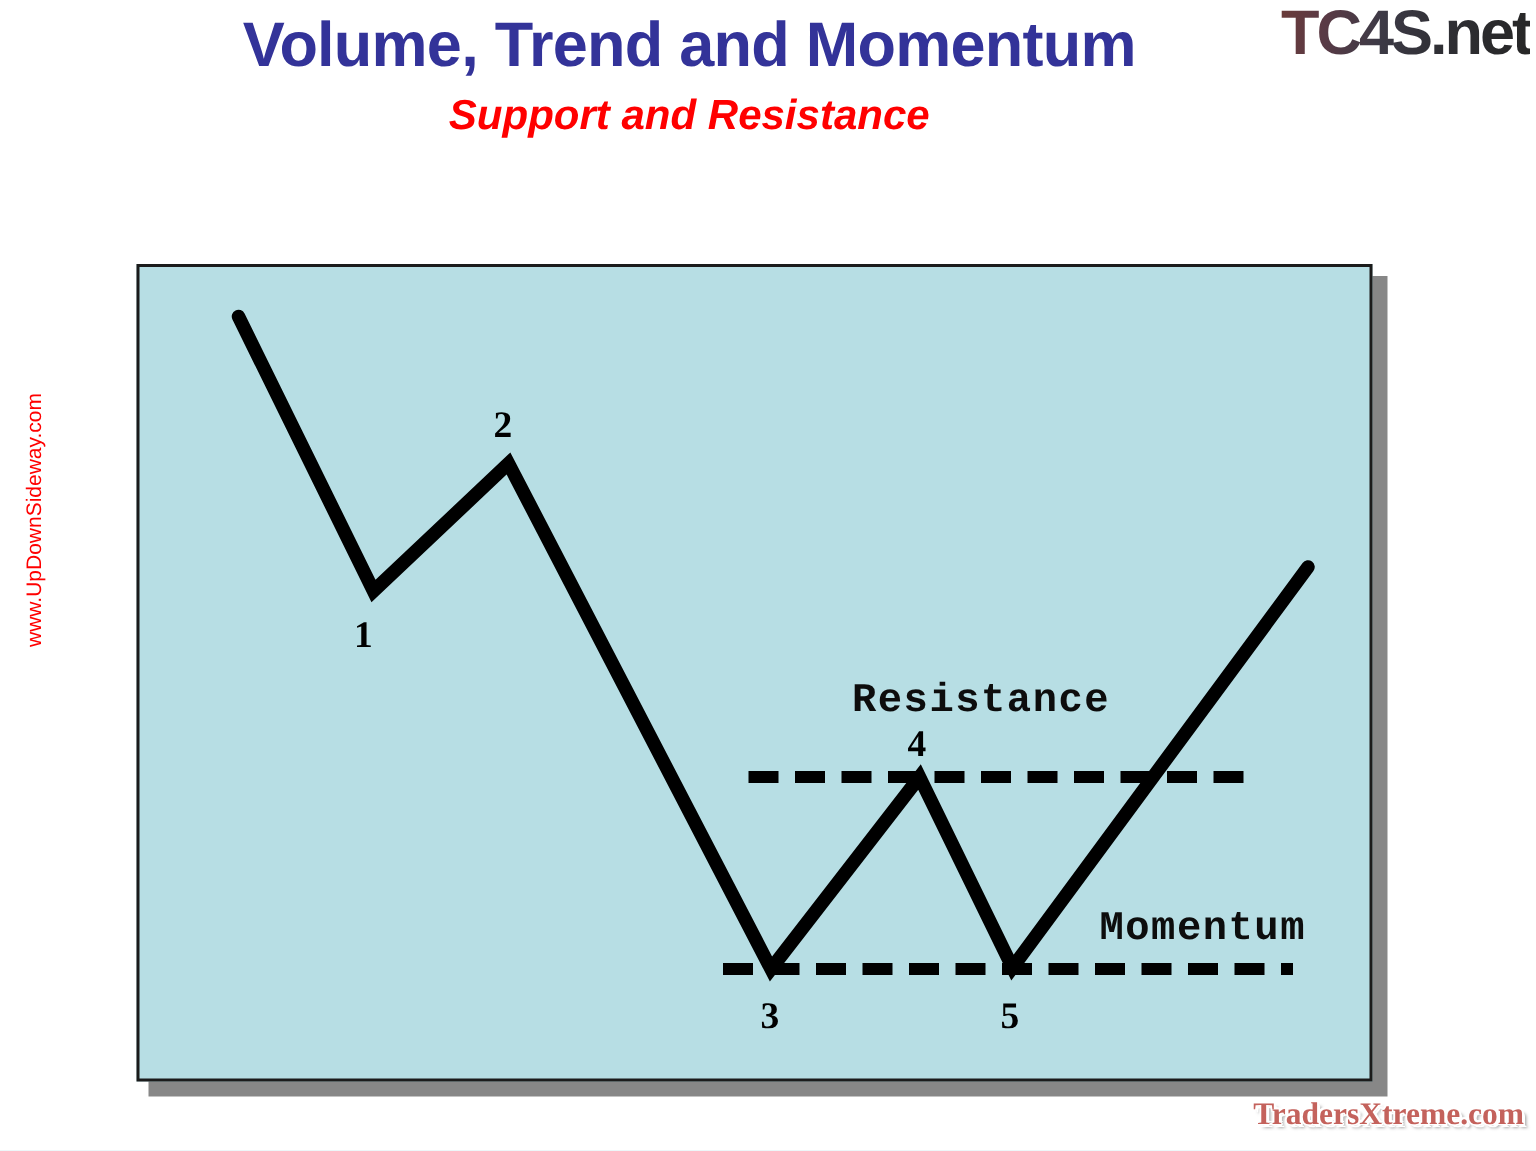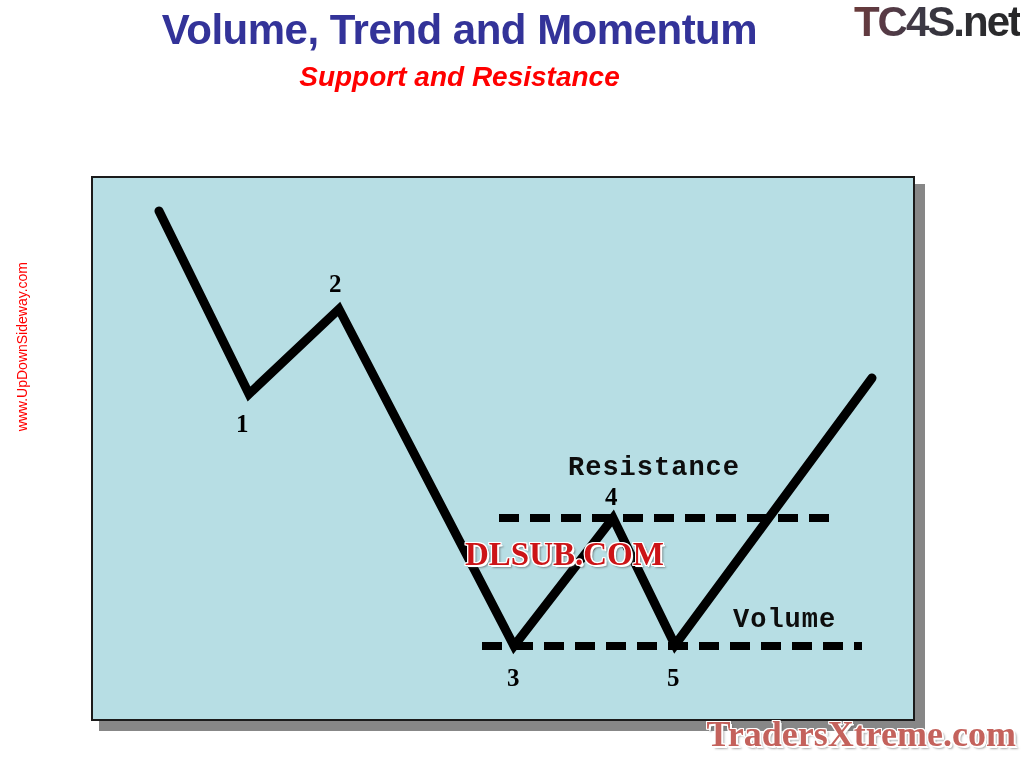--- a/index.html
+++ b/index.html
@@ -143,21 +143,21 @@
     z-index: 25;
   }
 
   
   #tradersxtreme-watermark {
     position: absolute;
     right: 8px;
     bottom: 12px;
     font-family: "Liberation Serif", serif;
     font-weight: bold;
-    font-size: 36px;
+    font-size: 21px;
     color: #c4625c;
     text-shadow:
       1px 0 0 #ffffff, -1px 0 0 #ffffff, 0 1px 0 #ffffff, 0 -1px 0 #ffffff,
       1px 1px 0 #ffffff, -1px -1px 0 #ffffff, 1px -1px 0 #ffffff, -1px 1px 0 #ffffff,
       2px 2px 0 #ffffff, 3px 3px 2px rgba(90,90,90,0.5);
     white-space: nowrap;
     z-index: 30;
   }
 </style>
 </head>
@@ -181,18 +181,17 @@
     <line id="support-line" stroke="#000000" stroke-width="8" stroke-dasharray="20,11" x1="389" y1="468" x2="769" y2="468"></line>
   </svg>
 
   <div class="point-label" style="left: 143px; top: 233px;">1</div>
   <div class="point-label" style="left: 236px; top: 93px;">2</div>
   <div class="point-label" style="left: 414px; top: 487px;">3</div>
   <div class="point-label" style="left: 512px; top: 306px;">4</div>
   <div class="point-label" style="left: 574px; top: 487px;">5</div>
 
   <div class="level-label" style="left: 475px; top: 277px;">Resistance</div>
-  <div class="level-label" style="left: 640px; top: 429px;">Volume</div>
+  <div class="level-label" style="left: 640px; top: 429px;">Momentum</div>
 
-  <div id="dlsub-watermark">DLSUB.COM</div>
 </div>
 
 <div id="tradersxtreme-watermark">TradersXtreme.com</div>
 
 </body></html>

